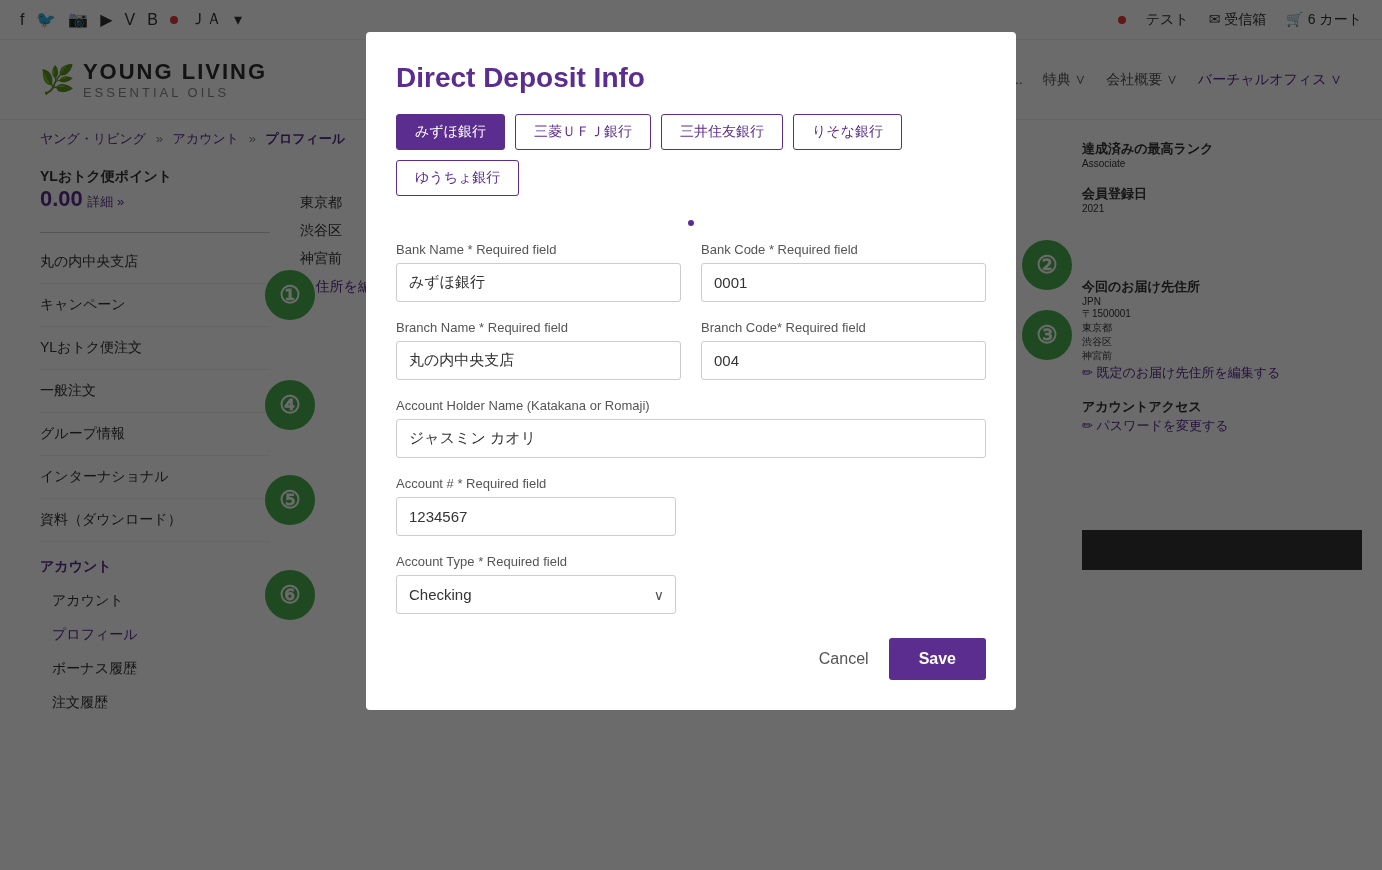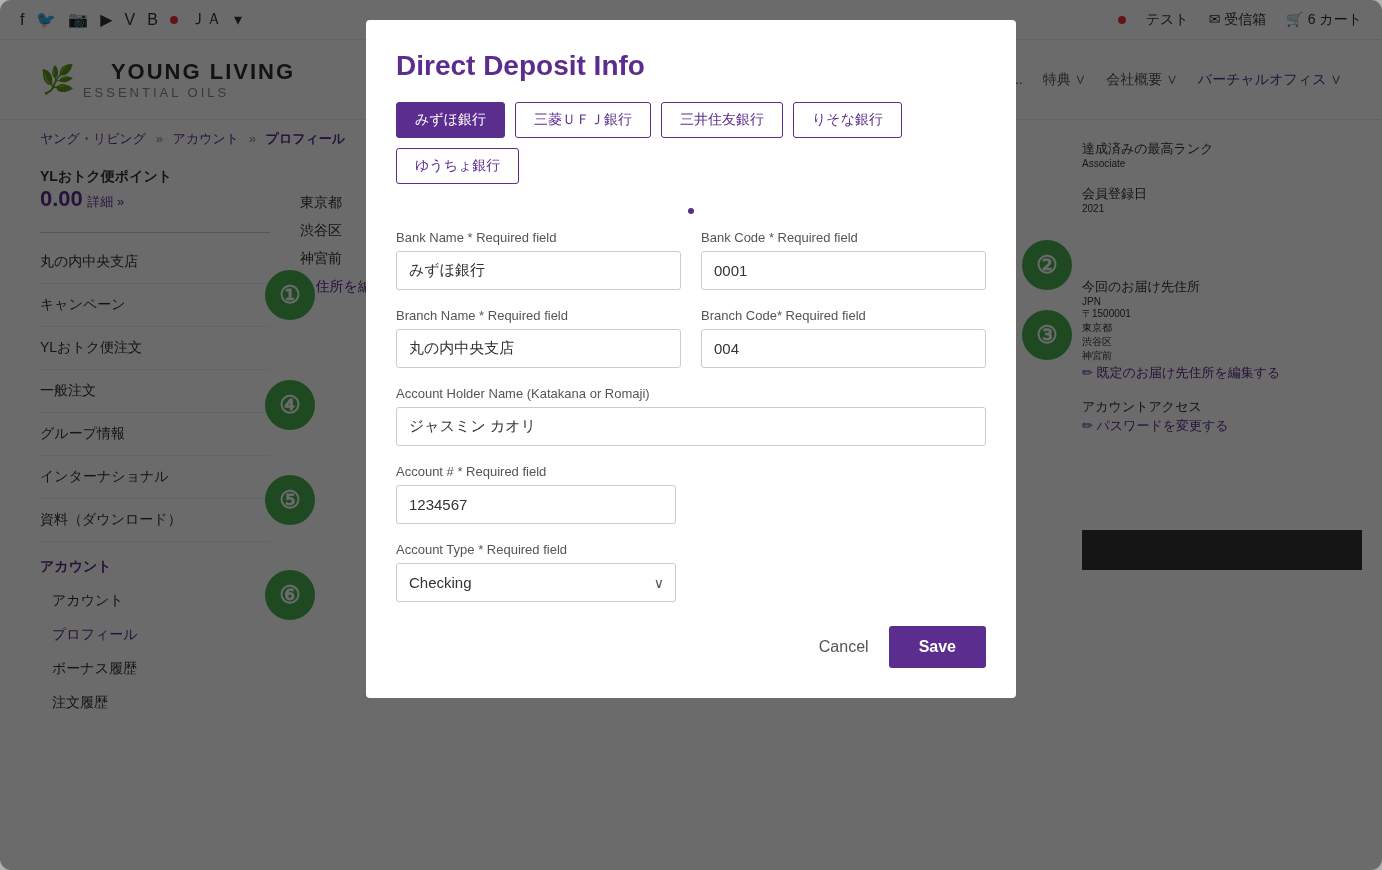--- a/index.html
+++ b/index.html
@@ -32,21 +32,21 @@
     .site-header {
       background: #fff;
       height: 80px;
       display: flex;
       align-items: center;
       justify-content: space-between;
       padding: 0 40px;
       border-bottom: 1px solid #eee;
     }
     .logo { display: flex; align-items: center; gap: 8px; }
-    .logo-text { font-size: 22px; font-weight: bold; color: #2d2d2d; letter-spacing: 2px; margin-left: 28px; }
+    .logo-text { font-size: 22px; font-weight: bold; color: #2d2d2d; letter-spacing: 2px; }
     .logo-sub { font-size: 13px; color: #888; letter-spacing: 3px; display: block; }
     .leaf-icon { color: #5a8a2e; font-size: 28px; }
 
     .main-nav { display: flex; gap: 20px; align-items: center; }
     .main-nav span { color: #555; font-size: 14px; cursor: pointer; }
 
     
     .breadcrumb {
       padding: 10px 40px;
       font-size: 13px;
@@ -110,21 +110,21 @@
       color: #fff;
       font-size: 24px;
       font-weight: bold;
       display: flex;
       align-items: center;
       justify-content: center;
       border: 3px solid #4caf50;
       position: absolute;
     }
     .info-row { margin-bottom: 16px; }
-    .info-label { font-size: 13px; color: #333; font-weight: 400; }
+    .info-label { font-size: 13px; color: #333; font-weight: 700; }
     .info-value { font-size: 10px; color: #333; }
 
     .black-bar {
       background: #333;
       height: 40px;
       position: absolute;
       right: 0;
       top: 300px;
       width: 300px;
     }
@@ -132,22 +132,21 @@
     
     .modal-overlay {
       position: absolute;
       top: 0; left: 0;
       width: 100%; height: 100%;
       background: rgba(0,0,0,0.4);
       display: flex;
       align-items: flex-start;
       justify-content: center;
       z-index: 100;
-      padding-top: 20px;
-      border-radius: 11px;
+      padding-top: 32px;
     }
 
     
     .modal {
       background: #fff;
       width: 650px;
       border-radius: 4px;
       padding: 30px 30px 30px 30px;
       position: relative;
       max-height: 840px;

